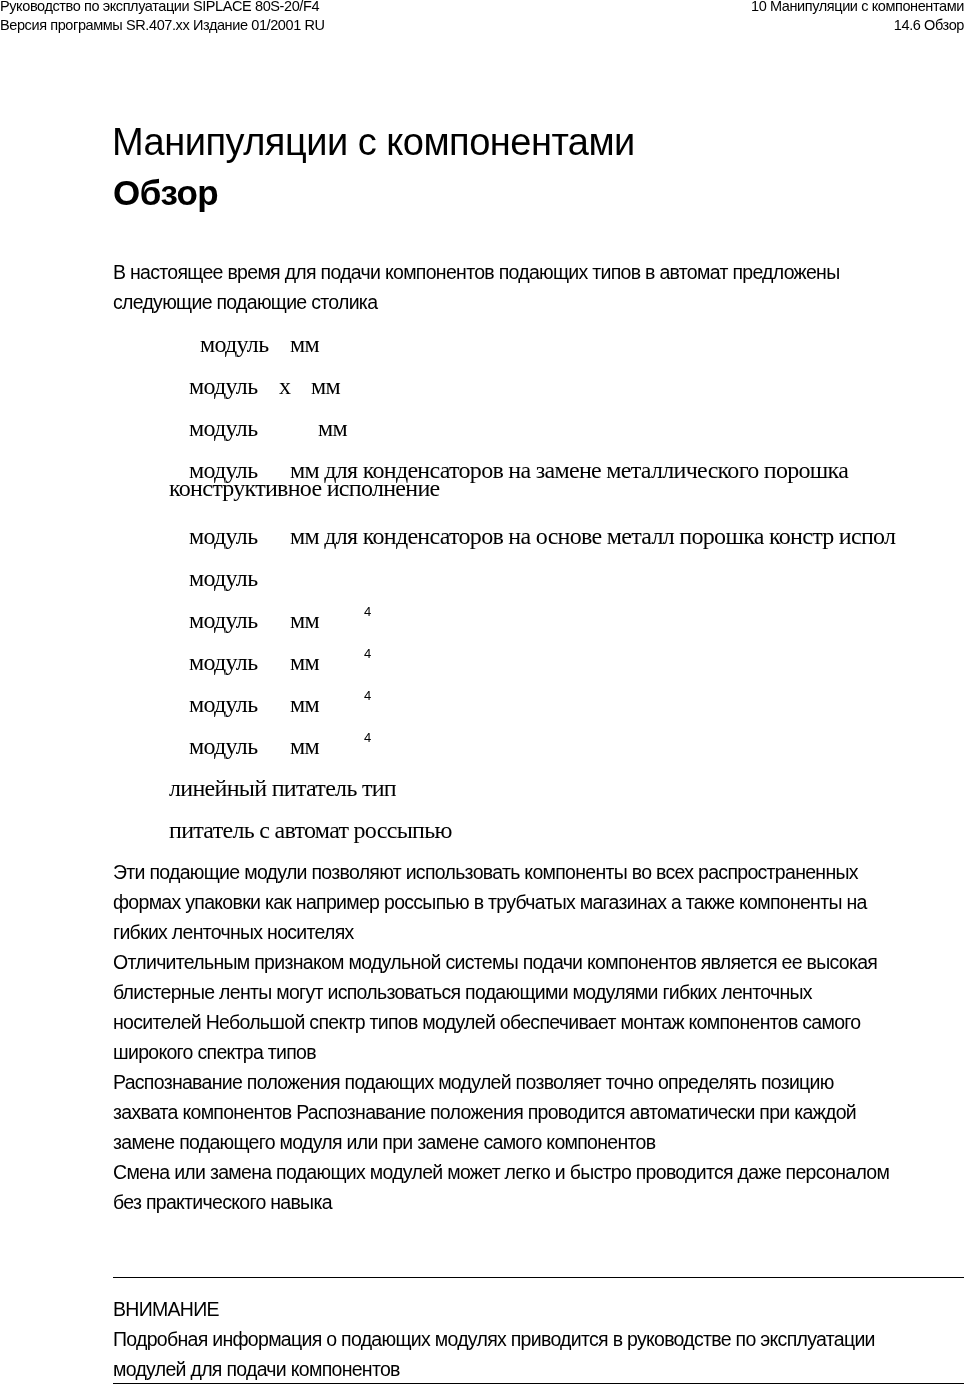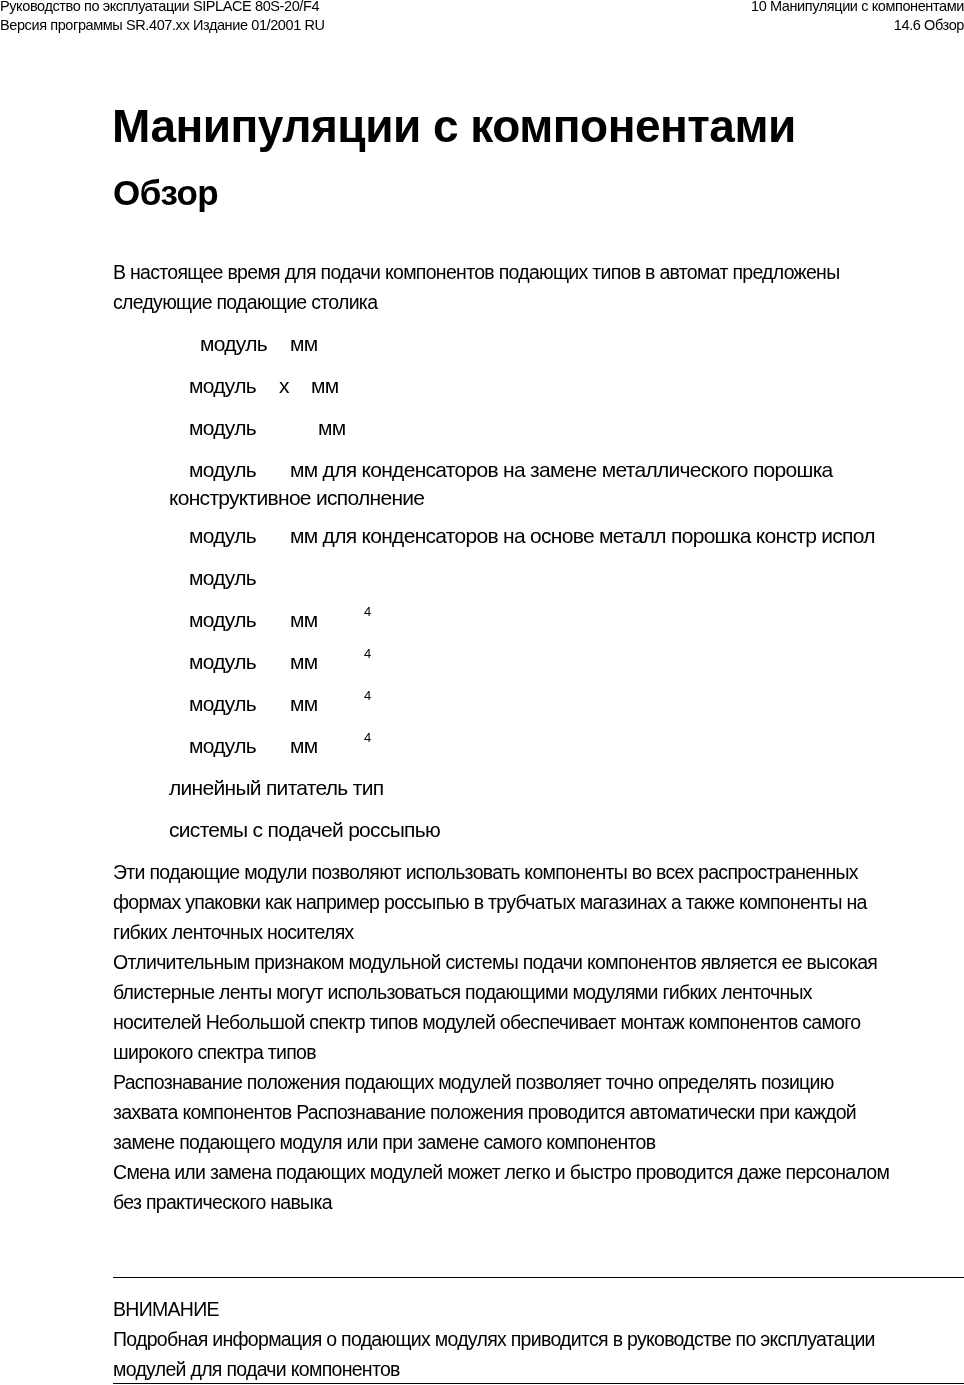--- a/index.html
+++ b/index.html
@@ -1,27 +1,27 @@
 <!DOCTYPE html>
 <html><head>
 <meta charset="utf-8">
 <style>
   html, body { margin:0; padding:0; background:#fff; }
   body { width:964px; height:1385px; position:relative; overflow:hidden;
          font-family:"Liberation Sans", sans-serif; color:#000; }
   .hdr { position:absolute; font-size:14.5px; line-height:19px; letter-spacing:-0.4px; white-space:nowrap; }
   .hdr-left { left:0; top:-3px; }
   .hdr-right { right:0; top:-3px; text-align:right; }
-  .title { position:absolute; left:112px; top:96px; font-size:46px; font-weight:bold;
+  .title { position:absolute; left:112px; top:112px; font-size:38px; font-weight:normal;
            letter-spacing:-0.5px; line-height:60px; white-space:nowrap; }
   .subtitle { position:absolute; left:113px; top:170px; font-size:35px; font-weight:bold;
               letter-spacing:-0.5px; line-height:46px; white-space:nowrap; }
   .para { position:absolute; left:113px; font-size:19.5px; line-height:30px;
           letter-spacing:-0.7px; white-space:nowrap; }
-  .li { position:absolute; font-size:21px; line-height:30px; letter-spacing:-0.7px; white-space:nowrap; }
+  .li { position:absolute; font-size:24px; line-height:30px; letter-spacing:-0.7px; white-space:nowrap;font-family:Liberation Serif, serif; }
   .sup { position:absolute; font-size:13px; line-height:16px; }
   .rule { position:absolute; left:113px; right:0; height:1px; background:#000; }
 </style>
 </head>
 <body>
 
 <div>
   <div class="hdr hdr-left">
     <div>Руководство по эксплуатации SIPLACE 80S-20/F4</div>
     <div>Версия программы SR.407.xx  Издание 01/2001 RU</div>
@@ -46,21 +46,21 @@
 
   <span class="li" style="left:189px;top:371px">модуль</span>
   <span class="li" style="left:279px;top:371px">х</span>
   <span class="li" style="left:311px;top:371px">мм</span>
 
   <span class="li" style="left:189px;top:413px">модуль</span>
   <span class="li" style="left:318px;top:413px">мм</span>
 
   <span class="li" style="left:189px;top:455px">модуль</span>
   <span class="li" style="left:290px;top:455px">мм для конденсаторов на замене металлического порошка</span>
-  <span class="li" style="left:169px;top:483px">конструктивное исполнение</span>
+  <span class="li" style="left:169px;top:473px">конструктивное исполнение</span>
 
   <span class="li" style="left:189px;top:521px">модуль</span>
   <span class="li" style="left:290px;top:521px">мм для конденсаторов на основе металл  порошка  констр  испол</span>
 
   <span class="li" style="left:189px;top:563px">модуль</span>
 
   <span class="li" style="left:189px;top:605px">модуль</span>
   <span class="li" style="left:290px;top:605px">мм</span>
   <span class="sup" style="left:364px;top:604px">4</span>
 
@@ -70,21 +70,21 @@
 
   <span class="li" style="left:189px;top:689px">модуль</span>
   <span class="li" style="left:290px;top:689px">мм</span>
   <span class="sup" style="left:364px;top:688px">4</span>
 
   <span class="li" style="left:189px;top:731px">модуль</span>
   <span class="li" style="left:290px;top:731px">мм</span>
   <span class="sup" style="left:364px;top:730px">4</span>
 
   <span class="li" style="left:169px;top:773px">линейный питатель  тип</span>
-  <span class="li" style="left:169px;top:815px">системы с подачей россыпью</span>
+  <span class="li" style="left:169px;top:815px">питатель с автомат россыпью</span>
 </div>
 
 <div class="para" style="top:857px">
   <div>Эти подающие модули позволяют использовать компоненты во всех распространенных</div>
   <div>формах упаковки  как например россыпью  в трубчатых магазинах  а также компоненты на</div>
   <div>гибких ленточных носителях</div>
   <div>Отличительным признаком модульной системы подачи компонентов является ее высокая</div>
   <div>блистерные ленты могут использоваться подающими модулями гибких ленточных</div>
   <div>носителей  Небольшой спектр типов модулей обеспечивает монтаж компонентов самого</div>
   <div>широкого спектра типов</div>

